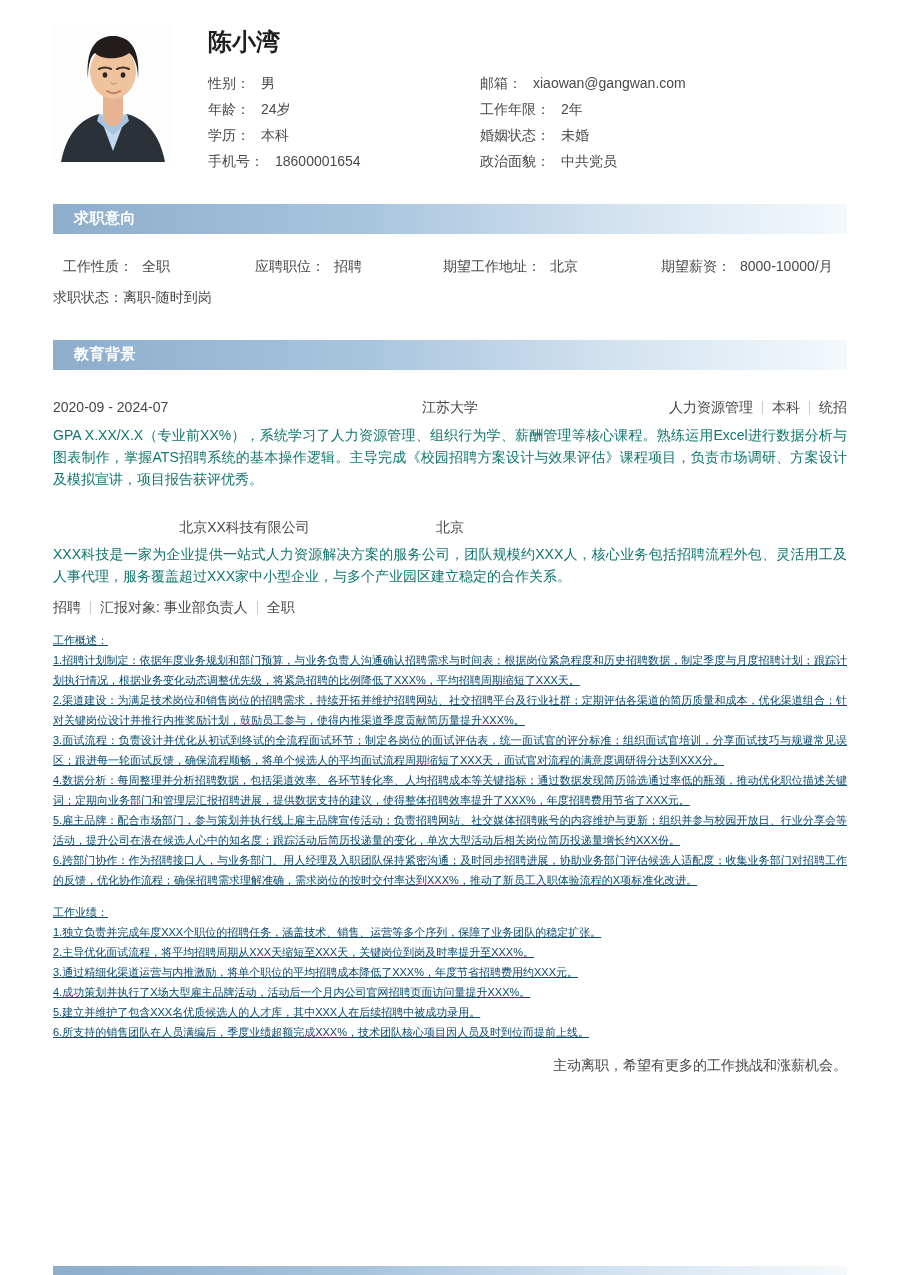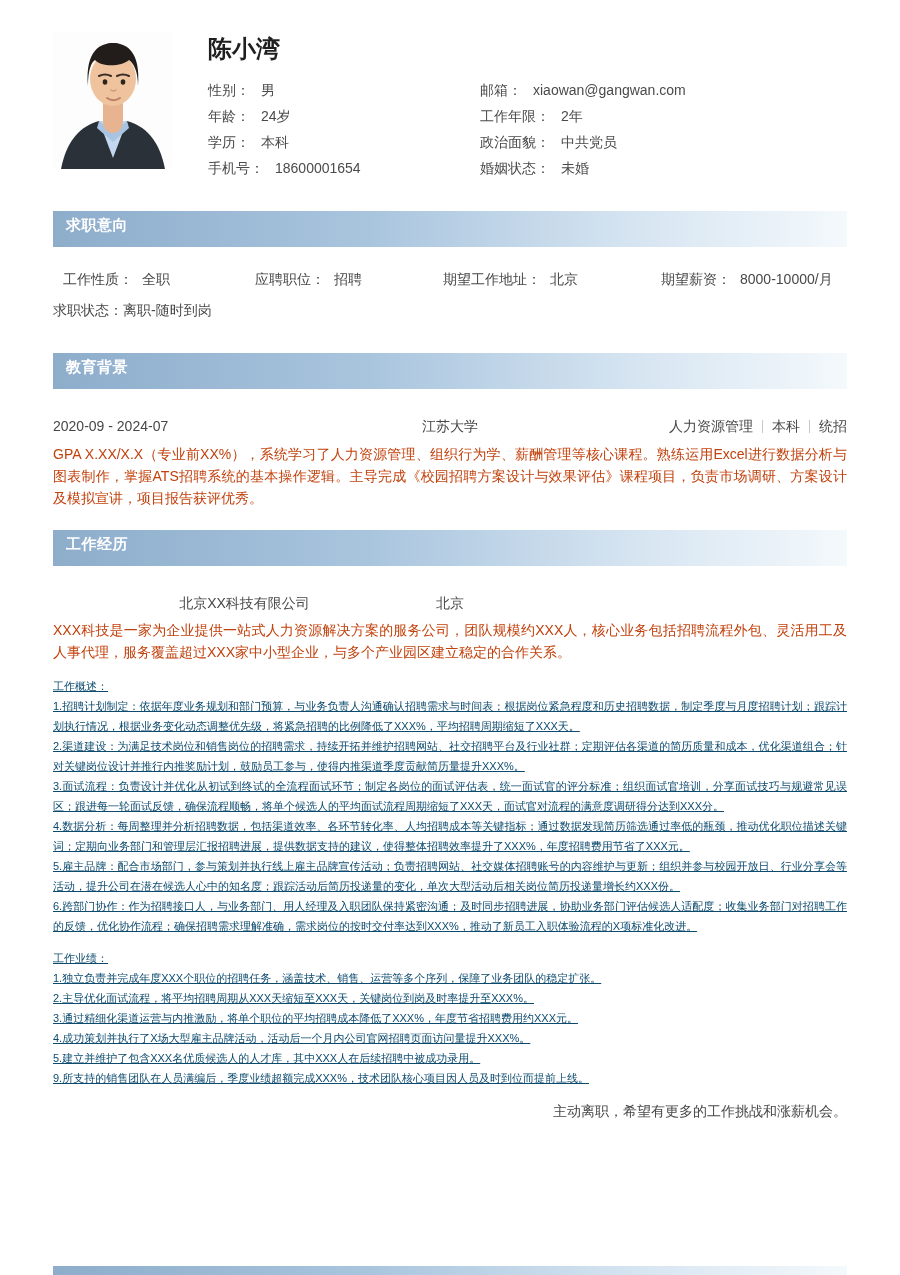--- a/index.html
+++ b/index.html
@@ -4,52 +4,52 @@
 <style>
   html,body{margin:0;padding:0;}
   body{
     width:900px;height:1275px;overflow:hidden;background:#ffffff;
     font-family:"Liberation Sans","DejaVu Sans",sans-serif;
     color:#474747;position:relative;
   }
   .page{position:relative;width:900px;height:1275px;padding:0 53px;box-sizing:border-box;}
 
   
-  .resume-header{display:flex;gap:35px;padding-top:32px;}
+  .resume-header{display:flex;gap:35px;padding-top:25px;}
   .photo{width:120px;height:137px;flex:0 0 120px;background:#fdfdfd;overflow:hidden;}
   .photo svg{display:block;width:120px;height:137px;}
   .head-right{flex:1;padding-top:2px;}
   .name{font-size:24px;font-weight:bold;color:#1f1f1f;line-height:30px;margin:0 0 13px 0;}
   .info-grid{display:grid;grid-template-columns:236px 1fr;gap:36px;}
   .info-col .info-row{line-height:26px;font-size:14px;color:#4a4a4a;white-space:nowrap;}
   .info-row .val{margin-left:11px;}
 
   
   .section-bar{
-    height:36px;line-height:28px;padding-left:13px;box-sizing:border-box;
+    height:30px;line-height:28px;padding-left:21px;box-sizing:border-box;
     background:linear-gradient(to right,#8dadcb 0%,#a9c5de 40%,#d8e6f2 75%,#f4f9fc 100%);
     color:#ffffff;font-size:15px;font-weight:bold;letter-spacing:.5px;
   }
   .bar-intention{margin-top:30px;}
   .bar-education{margin-top:33px;}
   .bar-work{margin-top:21px;}
 
   
   .intent-row1{display:grid;grid-template-columns:192px 188px 218px 1fr;margin-top:22px;font-size:14px;line-height:20px;margin-left:10px;}
   .intent-row2{margin-top:11px;font-size:14px;line-height:20px;}
   .intent-item .val{margin-left:9px;}
 
   
   .entry-row{display:grid;grid-template-columns:1fr auto 1fr;margin-top:27px;font-size:14px;line-height:20px;align-items:center;}
   .entry-row .mid{text-align:center;}
   .entry-row .right{text-align:right;white-space:nowrap;}
   .sep{display:inline-block;width:1px;height:13px;background:#c9c9c9;margin:0 9px;vertical-align:-2px;}
 
   
-  .para{font-size:14px;line-height:22px;color:#c2410c;text-align:justify;}
+  .para{font-size:14px;line-height:22px;color:#0f766e;text-align:justify;}
   .edu-para{margin-top:7px;}
   .work-intro{margin-top:6px;}
   .meta-row{margin-top:10px;font-size:14px;line-height:20px;}
   .block{font-size:11px;line-height:20px;color:#0c4a6e;text-align:justify;text-decoration:underline;}
   .overview-block{margin-top:13px;}
   .achieve-block{margin-top:12px;}
   .closing{margin-top:14px;font-size:14px;line-height:19px;text-align:right;}
 
   
   .partial-bar{
@@ -85,22 +85,22 @@
       <div class="info-grid">
         <div class="info-col">
           <div class="info-row"><span>性别：</span><span class="val">男</span></div>
           <div class="info-row"><span>年龄：</span><span class="val">24岁</span></div>
           <div class="info-row"><span>学历：</span><span class="val">本科</span></div>
           <div class="info-row"><span>手机号：</span><span class="val">18600001654</span></div>
         </div>
         <div class="info-col">
           <div class="info-row"><span>邮箱：</span><span class="val">xiaowan@gangwan.com</span></div>
           <div class="info-row"><span>工作年限：</span><span class="val">2年</span></div>
+          <div class="info-row"><span>婚姻状态：</span><span class="val">未婚</span></div>
           <div class="info-row"><span>政治面貌：</span><span class="val">中共党员</span></div>
-          <div class="info-row"><span>婚姻状态：</span><span class="val">未婚</span></div>
         </div>
       </div>
     </div>
   </div>
 
   <div class="section-bar bar-intention">求职意向</div>
   <div class="intent-row1">
     <div class="intent-item"><span>工作性质：</span><span class="val">全职</span></div>
     <div class="intent-item"><span>应聘职位：</span><span class="val">招聘</span></div>
     <div class="intent-item"><span>期望工作地址：</span><span class="val">北京</span></div>
@@ -111,43 +111,45 @@
   <div class="section-bar bar-education">教育背景</div>
   <div class="entry-row">
     <div class="left">2020-09 - 2024-07</div>
     <div class="mid">江苏大学</div>
     <div class="right">
       <span>人力资源管理</span><span class="sep"></span><span>本科</span><span class="sep"></span><span>统招</span>
     </div>
   </div>
   <div class="para edu-para">GPA X.XX/X.X（专业前XX%），系统学习了人力资源管理、组织行为学、薪酬管理等核心课程。熟练运用Excel进行数据分析与图表制作，掌握ATS招聘系统的基本操作逻辑。主导完成《校园招聘方案设计与效果评估》课程项目，负责市场调研、方案设计及模拟宣讲，项目报告获评优秀。</div>
 
-  <div class="section-bar bar-work">工作经历</div>
   <div class="entry-row">
     <div class="mid">北京XX科技有限公司</div>
     <div class="right">北京</div>
   </div>
   <div class="para work-intro">XXX科技是一家为企业提供一站式人力资源解决方案的服务公司，团队规模约XXX人，核心业务包括招聘流程外包、灵活用工及人事代理，服务覆盖超过XXX家中小型企业，与多个产业园区建立稳定的合作关系。</div>
+  <div class="meta-row">
+    <span>招聘</span><span class="sep"></span><span>汇报对象: 事业部负责人</span><span class="sep"></span><span>全职</span>
+  </div>
 
   <div class="block overview-block">
     <div>工作概述：</div>
     <div>1.招聘计划制定：依据年度业务规划和部门预算，与业务负责人沟通确认招聘需求与时间表；根据岗位紧急程度和历史招聘数据，制定季度与月度招聘计划；跟踪计划执行情况，根据业务变化动态调整优先级，将紧急招聘的比例降低了XXX%，平均招聘周期缩短了XXX天。</div>
     <div>2.渠道建设：为满足技术岗位和销售岗位的招聘需求，持续开拓并维护招聘网站、社交招聘平台及行业社群；定期评估各渠道的简历质量和成本，优化渠道组合；针对关键岗位设计并推行内推奖励计划，鼓励员工参与，使得内推渠道季度贡献简历量提升XXX%。</div>
     <div>3.面试流程：负责设计并优化从初试到终试的全流程面试环节；制定各岗位的面试评估表，统一面试官的评分标准；组织面试官培训，分享面试技巧与规避常见误区；跟进每一轮面试反馈，确保流程顺畅，将单个候选人的平均面试流程周期缩短了XXX天，面试官对流程的满意度调研得分达到XXX分。</div>
     <div>4.数据分析：每周整理并分析招聘数据，包括渠道效率、各环节转化率、人均招聘成本等关键指标；通过数据发现简历筛选通过率低的瓶颈，推动优化职位描述关键词；定期向业务部门和管理层汇报招聘进展，提供数据支持的建议，使得整体招聘效率提升了XXX%，年度招聘费用节省了XXX元。</div>
     <div>5.雇主品牌：配合市场部门，参与策划并执行线上雇主品牌宣传活动；负责招聘网站、社交媒体招聘账号的内容维护与更新；组织并参与校园开放日、行业分享会等活动，提升公司在潜在候选人心中的知名度；跟踪活动后简历投递量的变化，单次大型活动后相关岗位简历投递量增长约XXX份。</div>
     <div>6.跨部门协作：作为招聘接口人，与业务部门、用人经理及入职团队保持紧密沟通；及时同步招聘进展，协助业务部门评估候选人适配度；收集业务部门对招聘工作的反馈，优化协作流程；确保招聘需求理解准确，需求岗位的按时交付率达到XXX%，推动了新员工入职体验流程的X项标准化改进。</div>
   </div>
 
   <div class="block achieve-block">
     <div>工作业绩：</div>
     <div>1.独立负责并完成年度XXX个职位的招聘任务，涵盖技术、销售、运营等多个序列，保障了业务团队的稳定扩张。</div>
     <div>2.主导优化面试流程，将平均招聘周期从XXX天缩短至XXX天，关键岗位到岗及时率提升至XXX%。</div>
     <div>3.通过精细化渠道运营与内推激励，将单个职位的平均招聘成本降低了XXX%，年度节省招聘费用约XXX元。</div>
     <div>4.成功策划并执行了X场大型雇主品牌活动，活动后一个月内公司官网招聘页面访问量提升XXX%。</div>
     <div>5.建立并维护了包含XXX名优质候选人的人才库，其中XXX人在后续招聘中被成功录用。</div>
-    <div>9.所支持的销售团队在人员满编后，季度业绩超额完成XXX%，技术团队核心项目因人员及时到位而提前上线。</div>
+    <div>6.所支持的销售团队在人员满编后，季度业绩超额完成XXX%，技术团队核心项目因人员及时到位而提前上线。</div>
   </div>
 
   <div class="closing">主动离职，希望有更多的工作挑战和涨薪机会。</div>
 
   <div class="partial-bar"></div>
 </div>
 
 </body></html>

